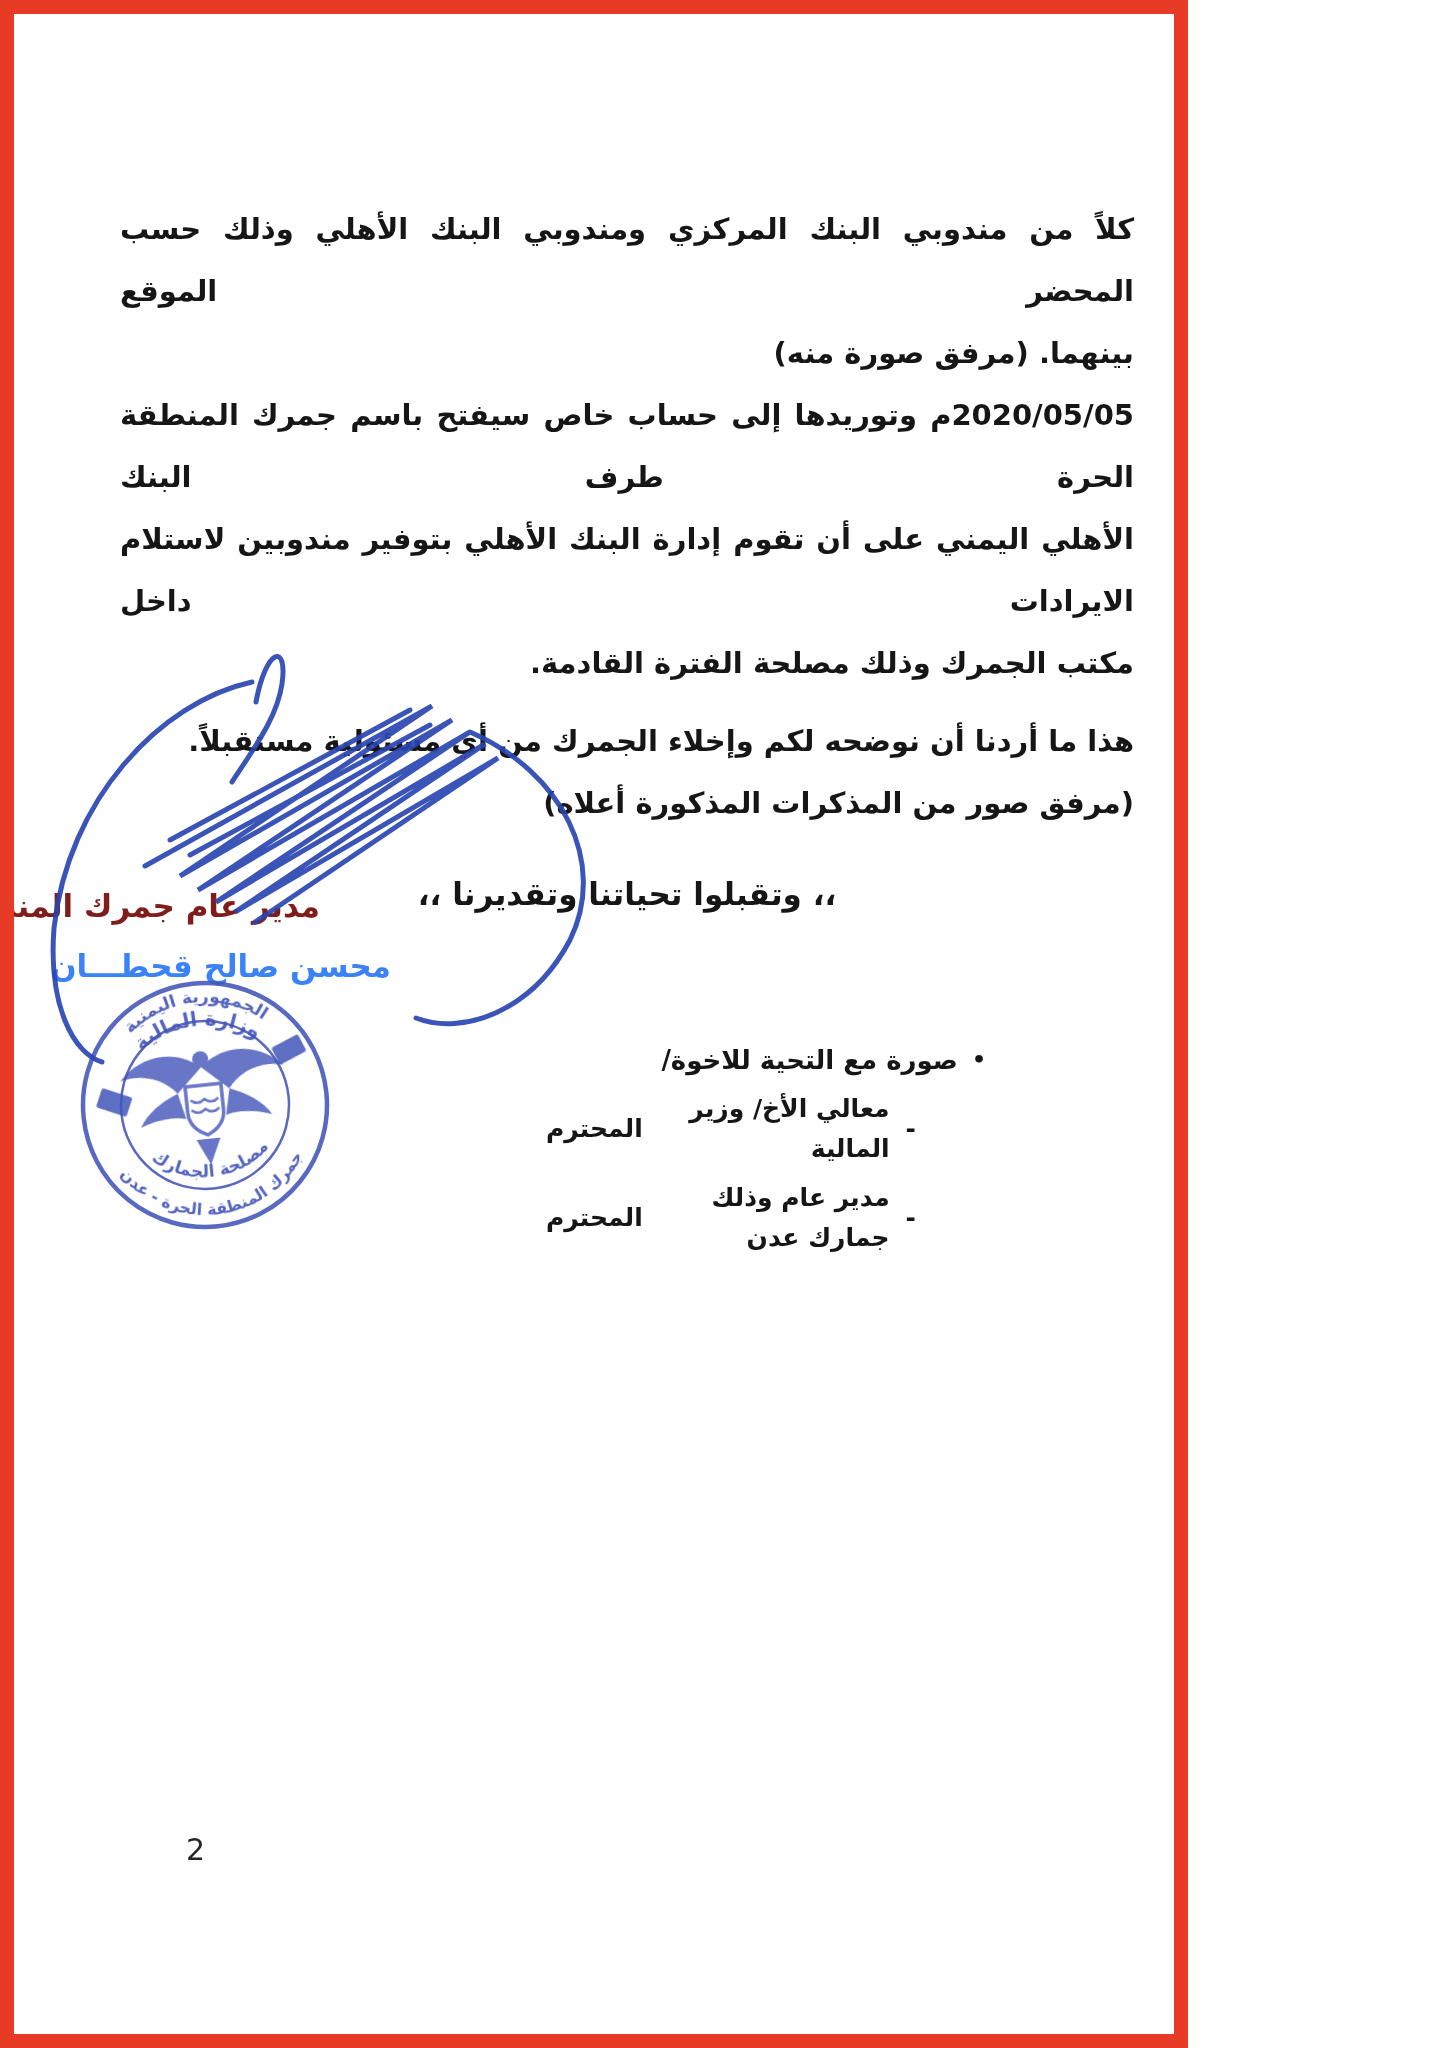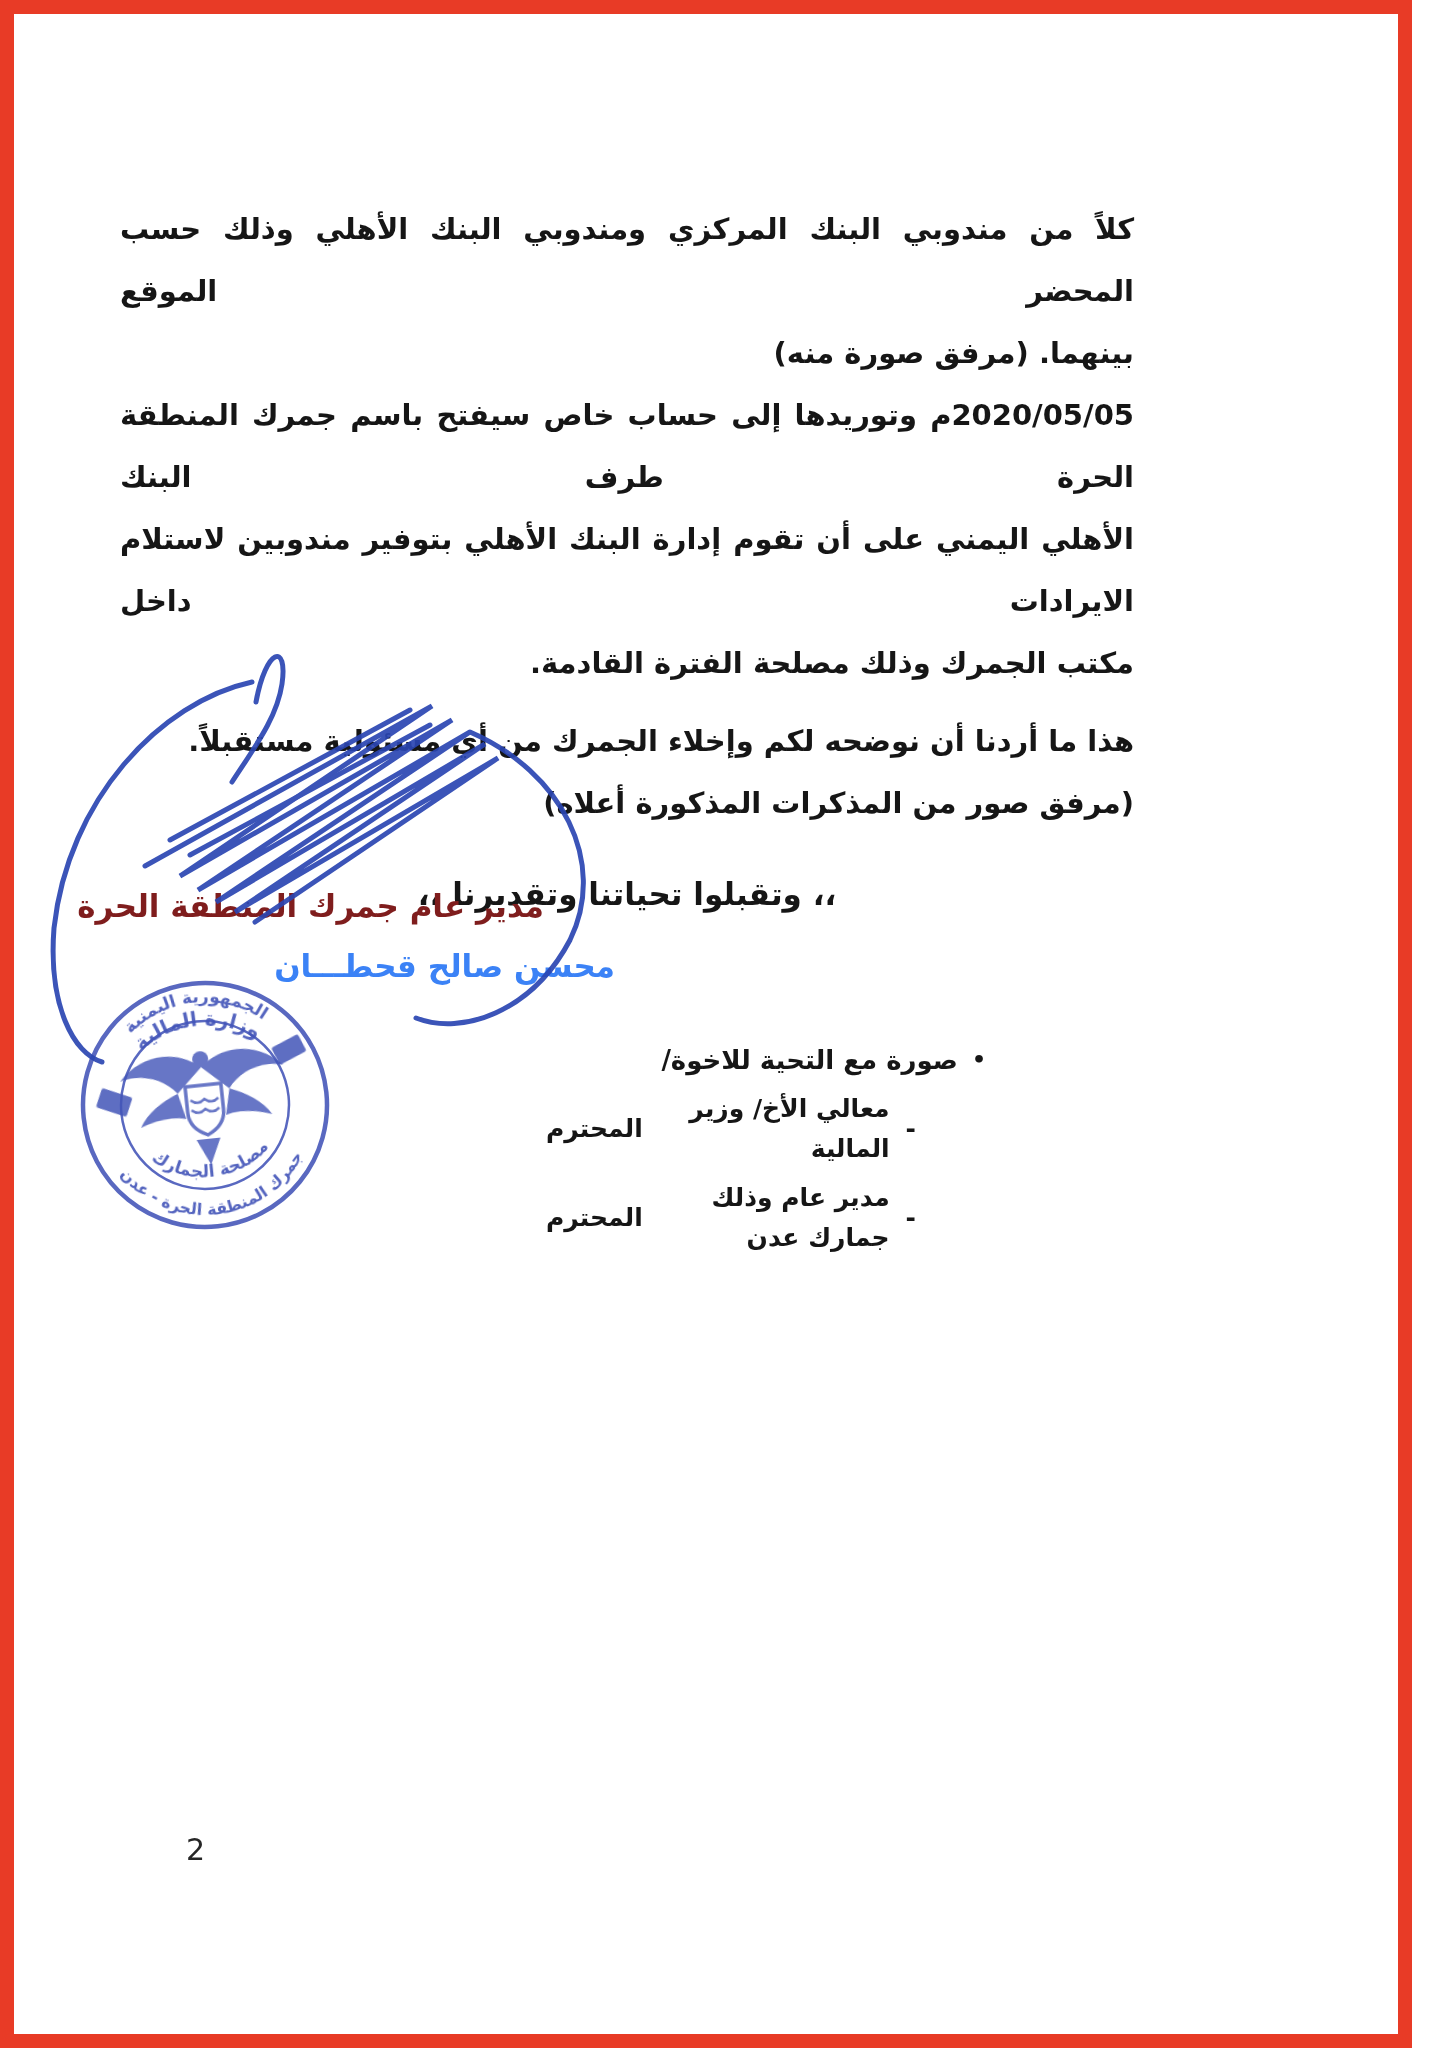--- a/index.html
+++ b/index.html
@@ -1,18 +1,18 @@
 <!DOCTYPE html>
 <html lang="ar"><head>
 <meta charset="utf-8">
 <style>
   html,body{margin:0;padding:0;background:#ffffff;}
   .page{
     position:relative;
-    width:1412px;height:2048px;
+    width:1188px;height:2048px;
     background:#ffffff;
     overflow:hidden;
     font-family:"DejaVu Sans","Liberation Sans",sans-serif;
     color:#161616;
   }
   .page-border{
     position:absolute;inset:0;
     border:14px solid #e83b26;
     pointer-events:none;
     z-index:10;

